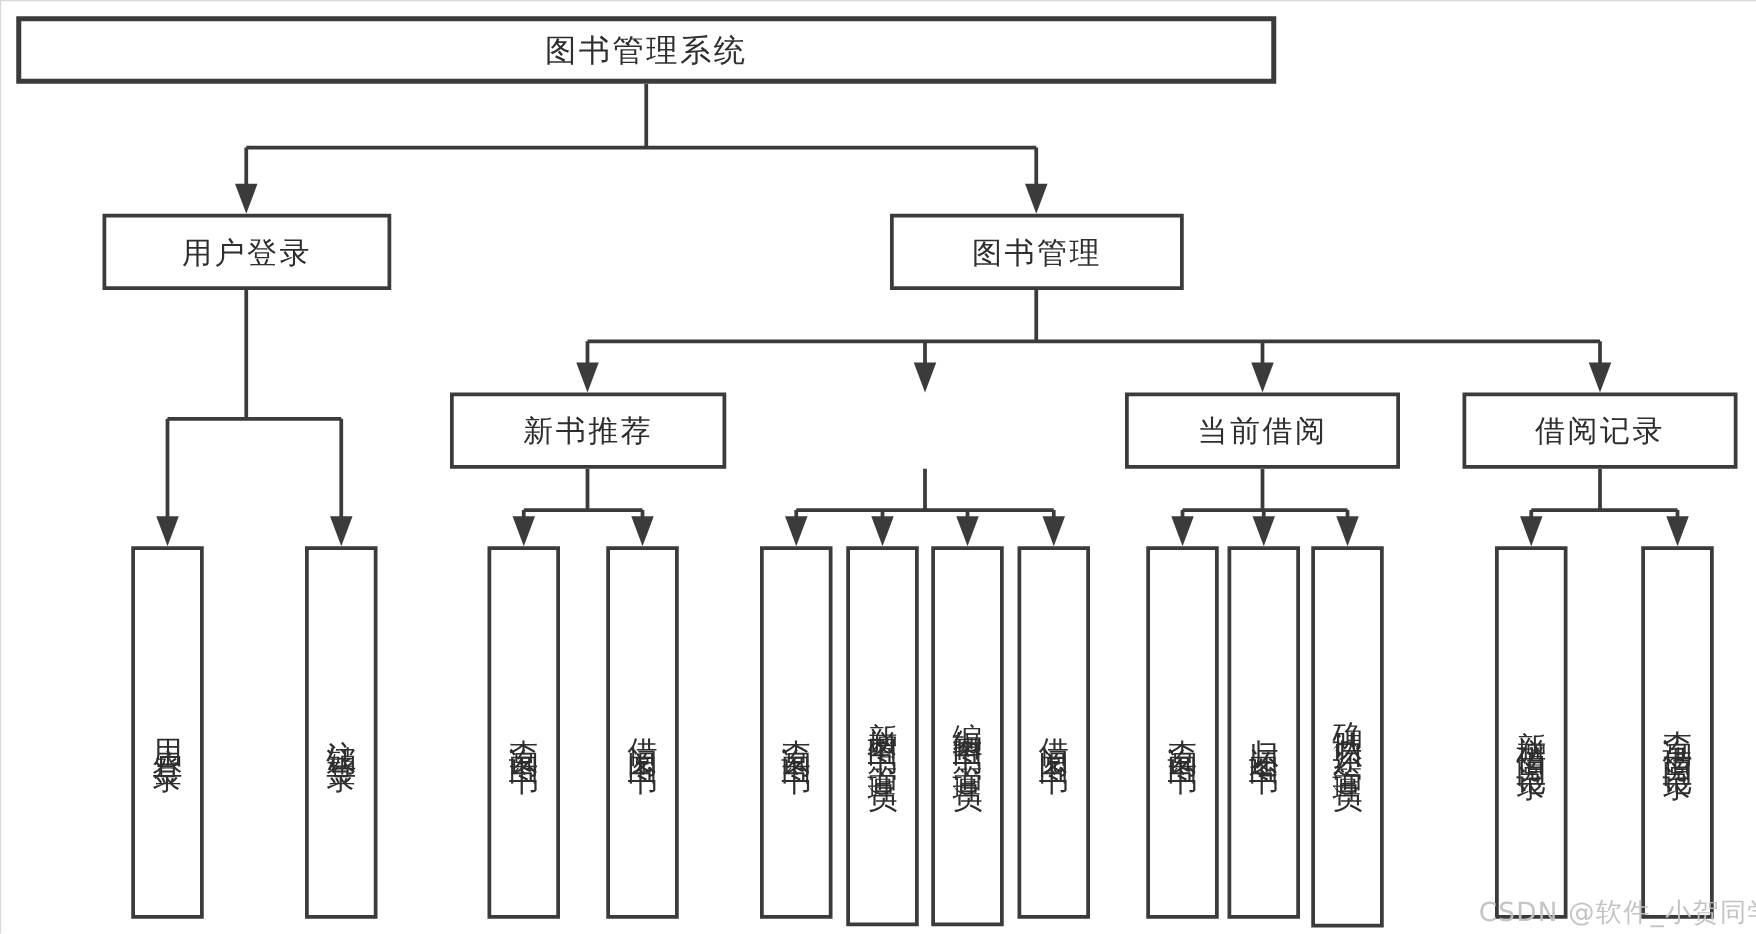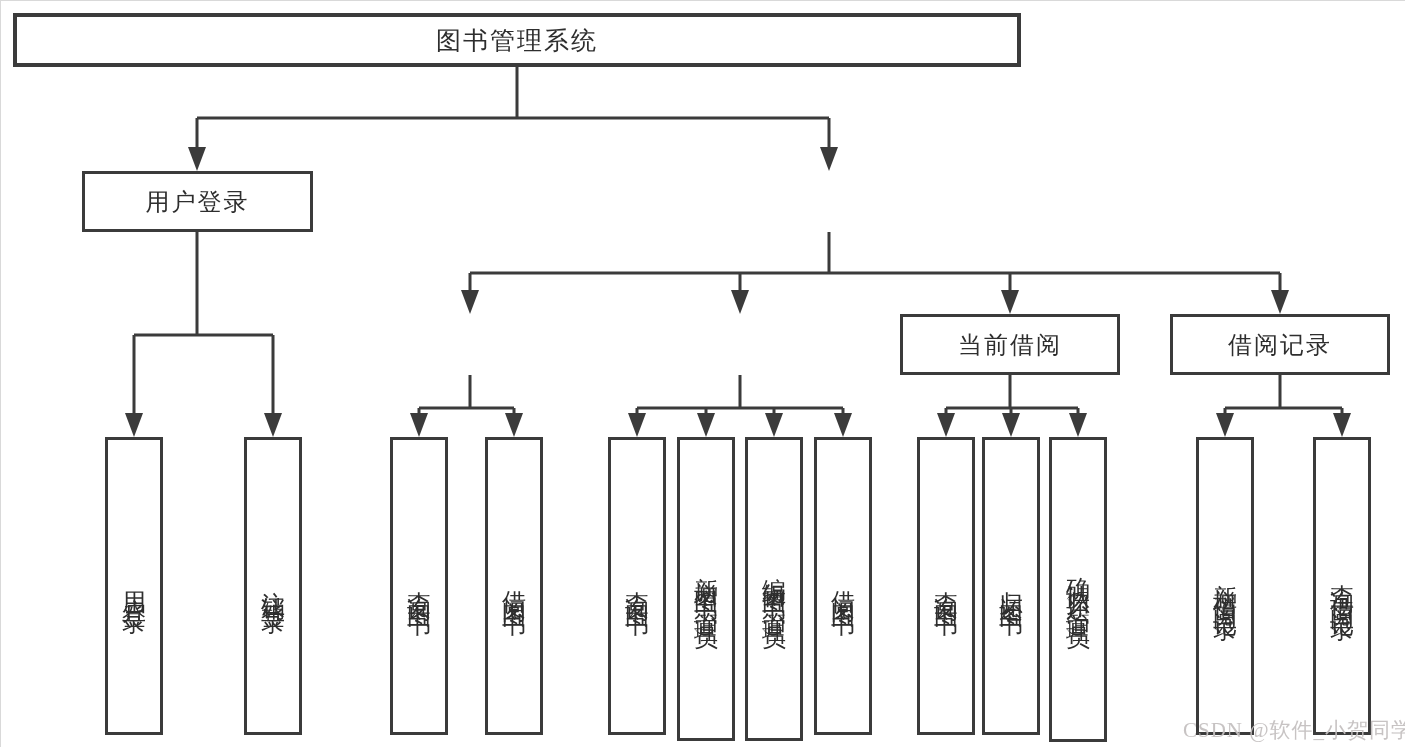--- a/index.html
+++ b/index.html
@@ -2,21 +2,20 @@
 <html><head>
 <meta charset="utf-8">
 <style>
   html,body{margin:0;padding:0;background:#ffffff;}
   body{font-family:"DejaVu Sans","Liberation Sans",sans-serif;}
   #canvas{
     position:relative;
     width:1405px;height:747px;
     background:#ffffff;
     overflow:hidden;
-    font-family:Liberation Serif, serif;
   }
   .edge-line{position:absolute;background:#d9d9d9;}
   #top-hairline{left:0;top:0;width:1405px;height:1px;}
   #left-hairline{left:0;top:0;width:1px;height:747px;}
   svg.wires{position:absolute;left:0;top:0;z-index:1;}
   .node{
     position:absolute;
     box-sizing:border-box;
     background:#ffffff;
     border:3px solid #3b3b3b;
@@ -119,21 +118,27 @@
     </g>
   </svg>
 
   <div class="node root" style="left:13px;top:13px;width:1008px;height:54px;">
     <span>图书管理系统</span>
   </div>
 
   <div class="node" style="left:82px;top:171px;width:231px;height:61px;">
     <span>用户登录</span>
   </div>
+  <div class="node" style="left:712px;top:171px;width:235px;height:61px;">
+    <span>图书管理</span>
+  </div>
 
+  <div class="node" style="left:360px;top:314px;width:221px;height:61px;">
+    <span>新书推荐</span>
+  </div>
   <div class="node" style="left:900px;top:314px;width:220px;height:61px;">
     <span>当前借阅</span>
   </div>
   <div class="node" style="left:1170px;top:314px;width:220px;height:61px;">
     <span>借阅记录</span>
   </div>
 
   <div class="vnode" style="left:105px;top:437px;width:58px;height:298px;">
     <span class="vtext">用户登录</span>
   </div>

